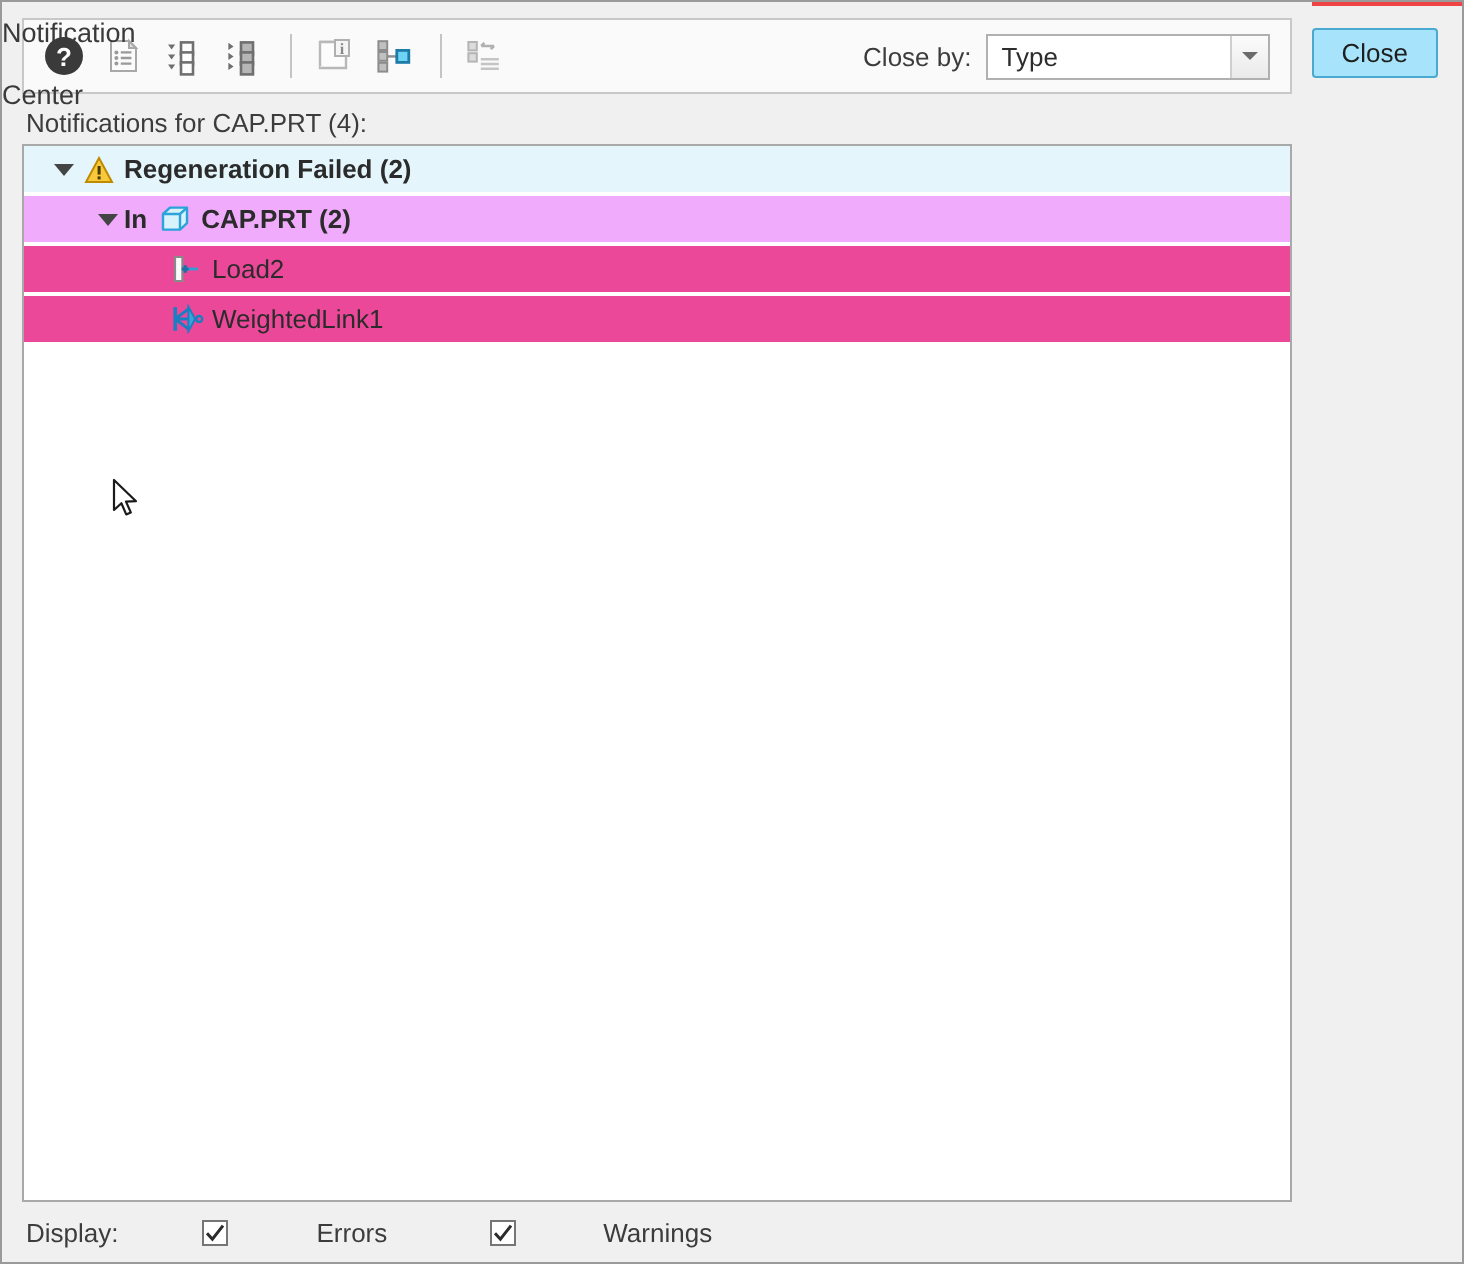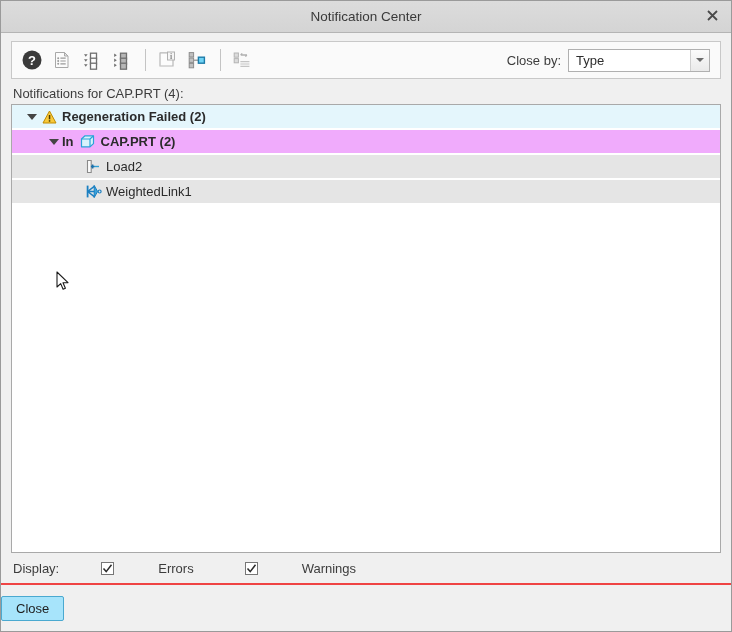--- a/index.html
+++ b/index.html
@@ -11,21 +11,21 @@
     color: #3c3c3c;
     background: #f0f0f0;
     overflow: hidden;
   }
   #window {
     position: relative;
     width: 732px; height: 632px;
     background: #f0f0f0;
     border: 1px solid #9a9a9a;
     display: flex;
-    flex-direction: column;
+    flex-direction: row;
   }
   
   #titlebar {
     height: 32px;
     background: linear-gradient(to bottom, #dcdcdc 0%, #d4d4d4 100%);
     border-bottom: 1px solid #b4b4b4;
     position: relative;
     flex: 0 0 auto;
   }
   #title-text {
@@ -134,21 +134,21 @@
   .row {
     display: flex;
     align-items: center;
     height: 23px;
     position: relative;
     cursor: pointer;
     white-space: nowrap;
   }
   .row.lvl0 { background: #e4f6fc; padding-left: 12px; }
   .row.lvl1 { background: #f0abfc; padding-left: 34px; }
-  .row.lvl2 { background: #e5e5e5; padding-left: 72px; }
+  .row.lvl2 { background: #ec4899; padding-left: 72px; }
   .row-gap { height: 2px; background: #ffffff; }
 
   .twisty {
     width: 16px; height: 16px;
     display: flex; align-items: center; justify-content: center;
     flex: 0 0 auto;
   }
   .tri-down {
     width: 0; height: 0;
     border-left: 5px solid transparent;

